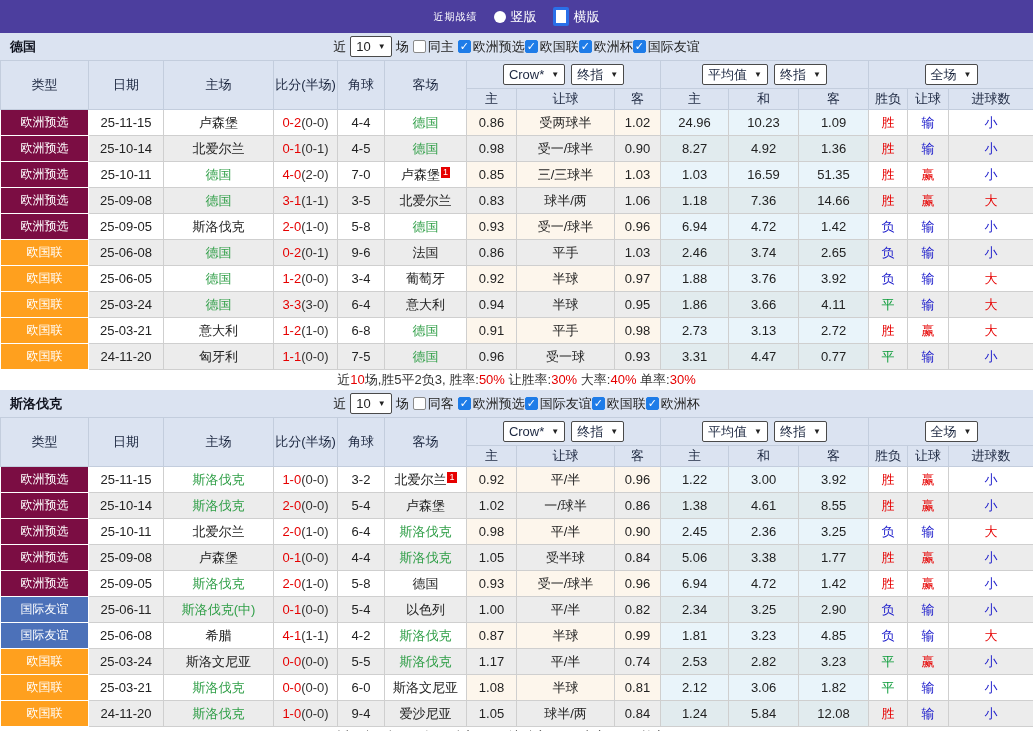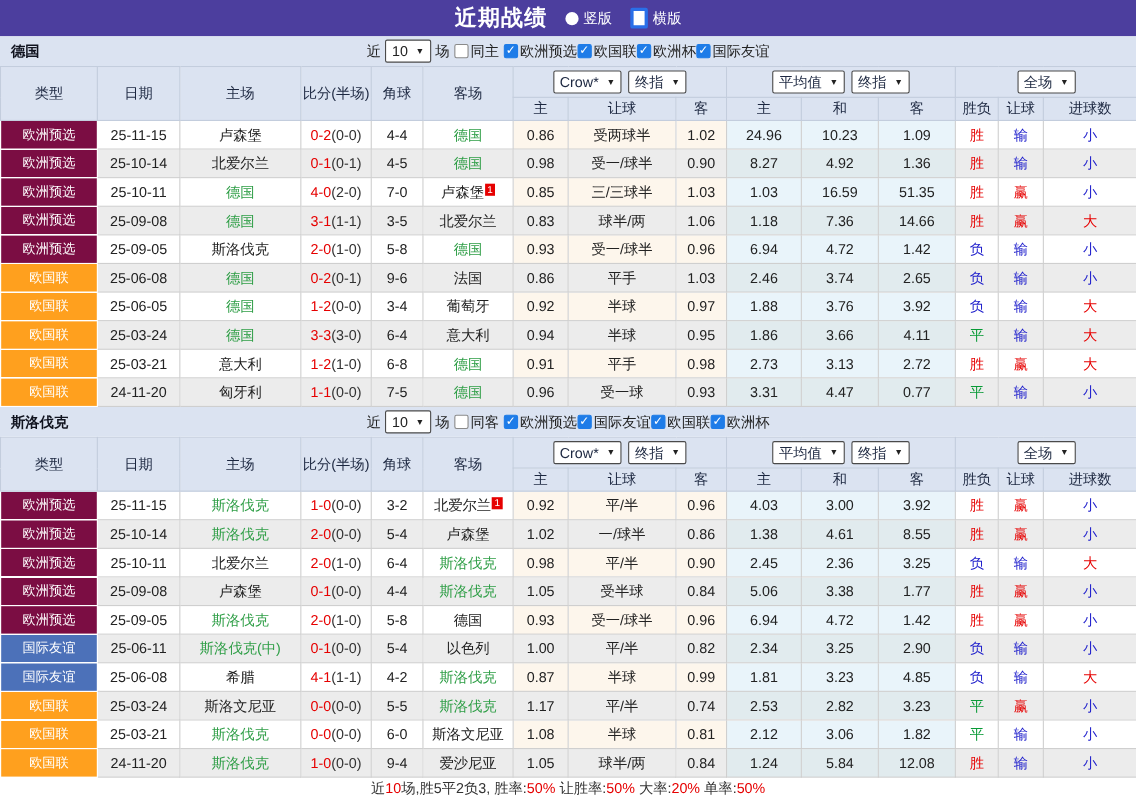--- a/index.html
+++ b/index.html
@@ -1,18 +1,18 @@
 <!DOCTYPE html>
 <html style="--topbar: #4c3e9e; --header_bg: #dbe3f1; --stripe: #ececec; --odds_tint: #fdf6ec; --avg_tint: #e9f4fa; --avg_tint_dark: #e1ebee; --focus_team: #2e9e46; --score_red: #e60000; --check_blue: #1e7ce8; --radio_blue: #2a6fe8; --summary_red: #e60000;"><head>
 <meta charset="utf-8">
 <style>
   html,body{margin:0;padding:0}
   body{width:1033px;font-family:"Liberation Sans","DejaVu Sans",sans-serif;font-size:13px;color:#222;background:#fff}
   .topbar{height:33px;background:var(--topbar);display:flex;align-items:center;justify-content:center;gap:16px;color:#fff}
-  .topbar .title{font-weight:bold;font-size:20px;letter-spacing:1px}
+  .topbar .title{font-weight:normal;font-size:10px;letter-spacing:1px}
   .radio-label{display:inline-flex;align-items:center;gap:5px;cursor:pointer}
   .radio{width:12px;height:12px;border-radius:50%;background:#fff;display:inline-block;box-sizing:border-box}
   .radio.sel{border:3px solid var(--radio_blue);background:#fff}
   .filterbar{height:27px;background:var(--header_bg);position:relative;display:flex;align-items:center;justify-content:center}
   .team-label{position:absolute;left:10px;font-weight:bold;color:#10131f}
   .filter-center{display:flex;align-items:center;gap:4px}
   .sel{display:inline-flex;align-items:center;gap:7px;background:#fff;border:1px solid #4a4a4a;border-radius:2px;padding:0 5px;height:19px;font-size:13px;cursor:pointer;white-space:nowrap}
   .sel .arr{font-size:8px;color:#222}
   .cbl{display:inline-flex;align-items:center;gap:2px;cursor:pointer;white-space:nowrap}
   .cb{width:13px;height:13px;border:1px solid #8a8a8a;background:#fff;display:inline-block;border-radius:2px;box-sizing:border-box;position:relative}
@@ -309,20 +309,21 @@
           <td class="c-odds">0.93</td>
           <td class="c-avg">3.31</td>
           <td class="c-avg">4.47</td>
           <td class="c-avg">0.77</td>
           <td style="color: rgb(8, 154, 54);">平</td>
           <td style="color: rgb(32, 32, 204);">输</td>
           <td style="color: rgb(32, 32, 204);">小</td>
         </tr>
       </tbody>
     </table>
+  <div class="summary"><span>近</span><span class="red">10</span><span>场,胜5平2负3, 胜率:</span><span class="red">50%</span><span> 让胜率:</span><span class="red">30%</span><span> 大率:</span><span class="red">40%</span><span> 单率:</span><span class="red">30%</span></div>
 </section>
 
 <section class="block">
   <div class="filterbar">
     <span class="team-label">斯洛伐克</span>
     <div class="filter-center">
       <span>近</span>
       <span class="sel">
           <span>10</span>
           <span class="arr">▼</span>
@@ -413,21 +414,21 @@
         <tr>
           <td class="type-cell" style="background: rgb(123, 13, 67);">欧洲预选</td>
           <td>25-11-15</td>
           <td><span class="focus">斯洛伐克</span></td>
           <td><span class="ft">1-0</span><span class="ht">(0-0)</span></td>
           <td>3-2</td>
           <td><span>北爱尔兰</span><sup class="card">1</sup></td>
           <td class="c-odds">0.92</td>
           <td class="c-odds">平/半</td>
           <td class="c-odds">0.96</td>
-          <td class="c-avg">4.03</td>
+          <td class="c-avg">1.22</td>
           <td class="c-avg">3.00</td>
           <td class="c-avg">3.92</td>
           <td style="color: rgb(230, 0, 0);">胜</td>
           <td style="color: rgb(230, 0, 0);">赢</td>
           <td style="color: rgb(32, 32, 204);">小</td>
         </tr>
         <tr>
           <td class="type-cell" style="background: rgb(123, 13, 67);">欧洲预选</td>
           <td>25-10-14</td>
           <td><span class="focus">斯洛伐克</span></td>

